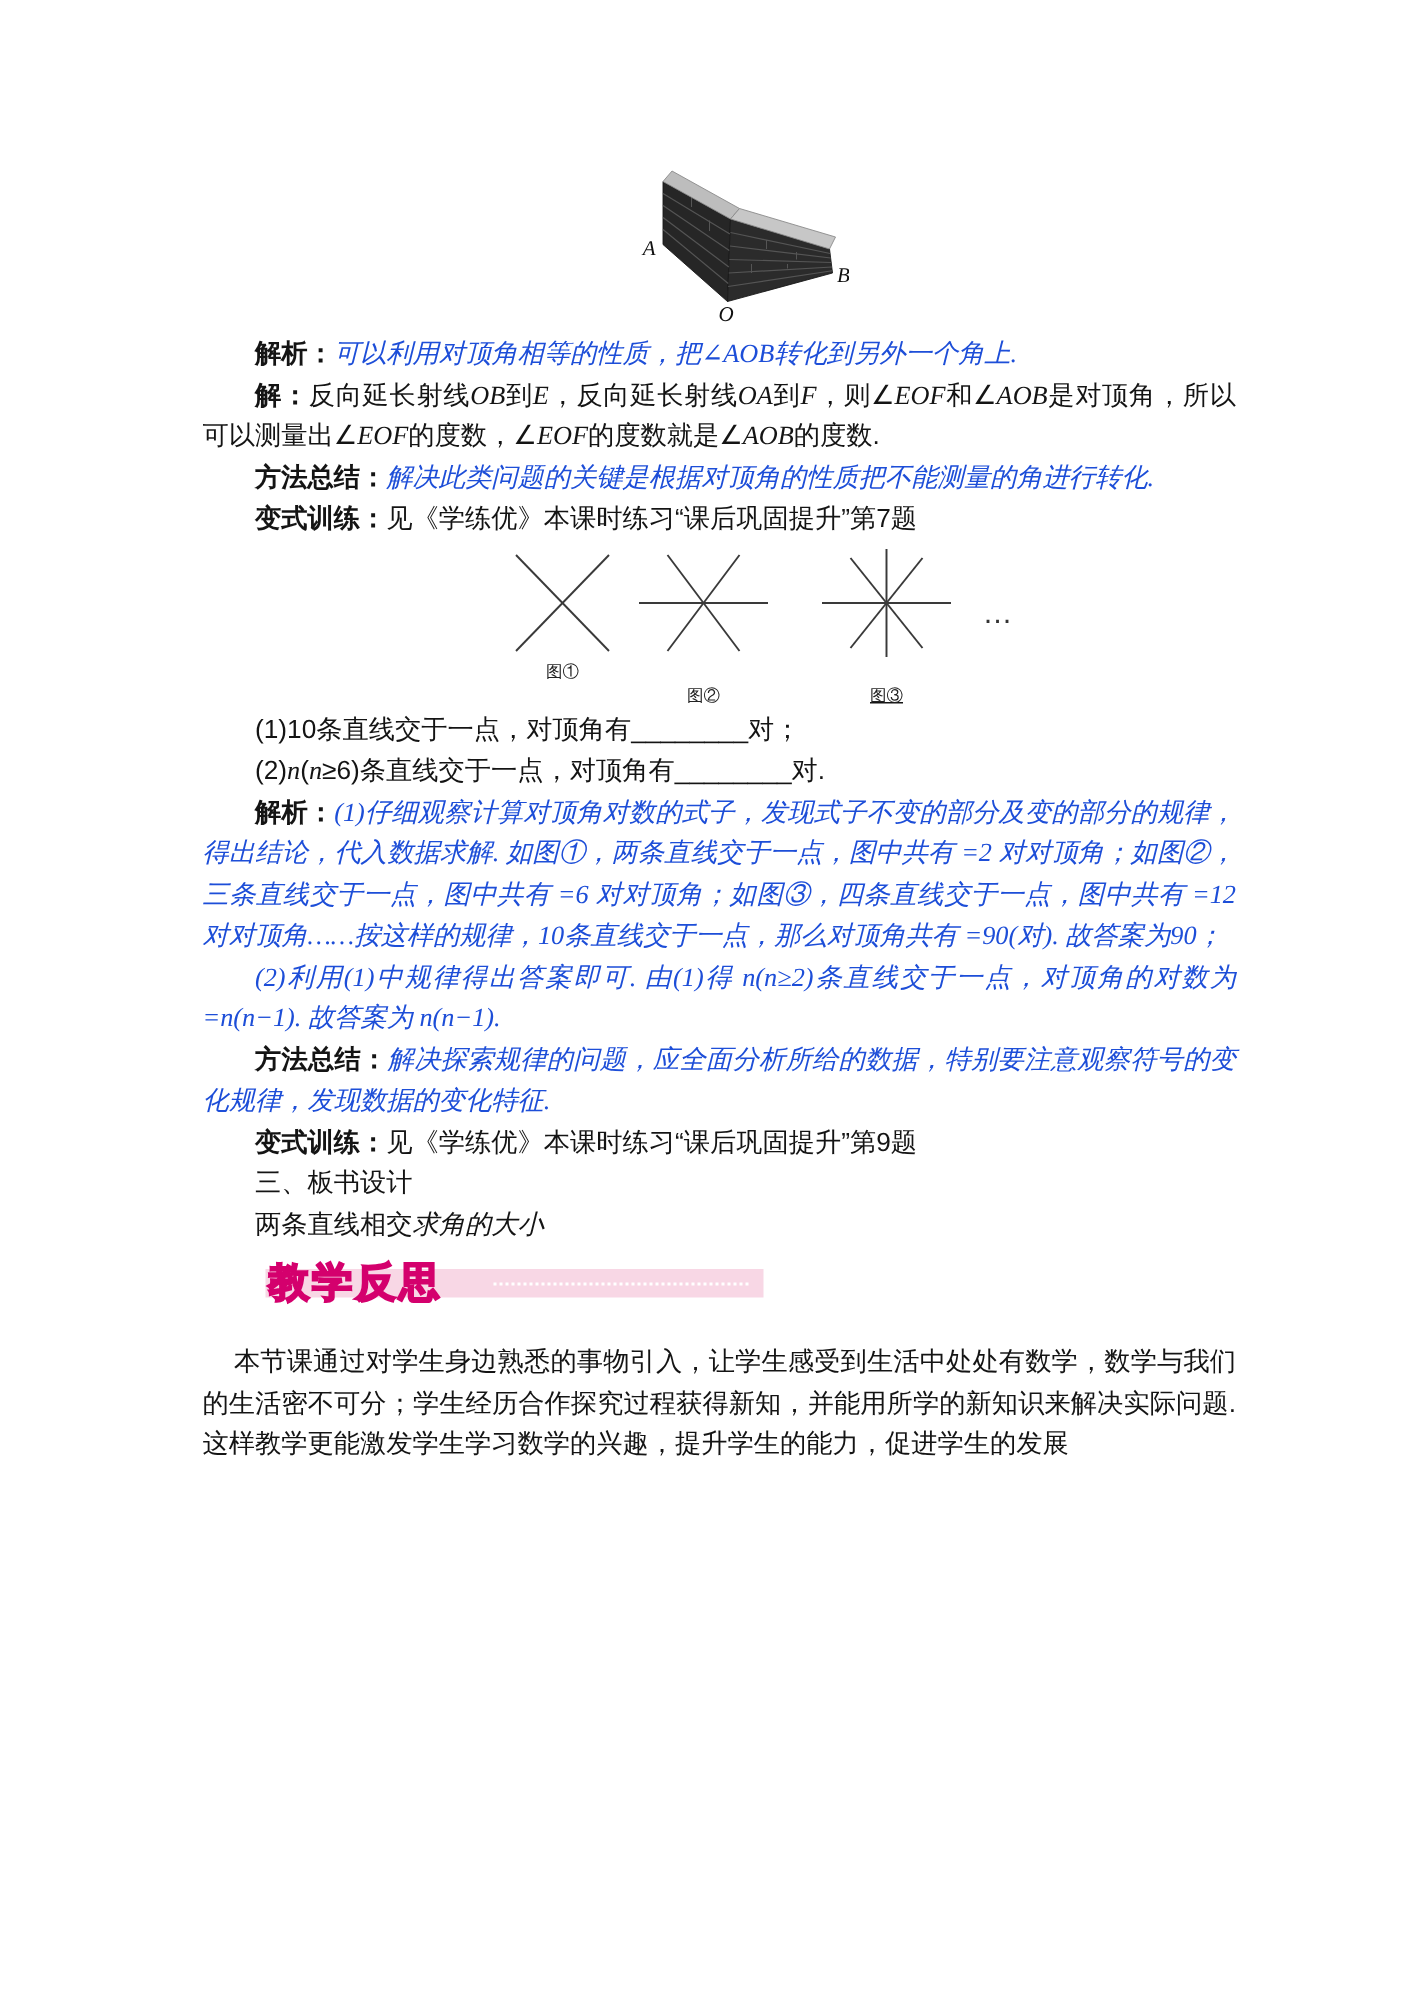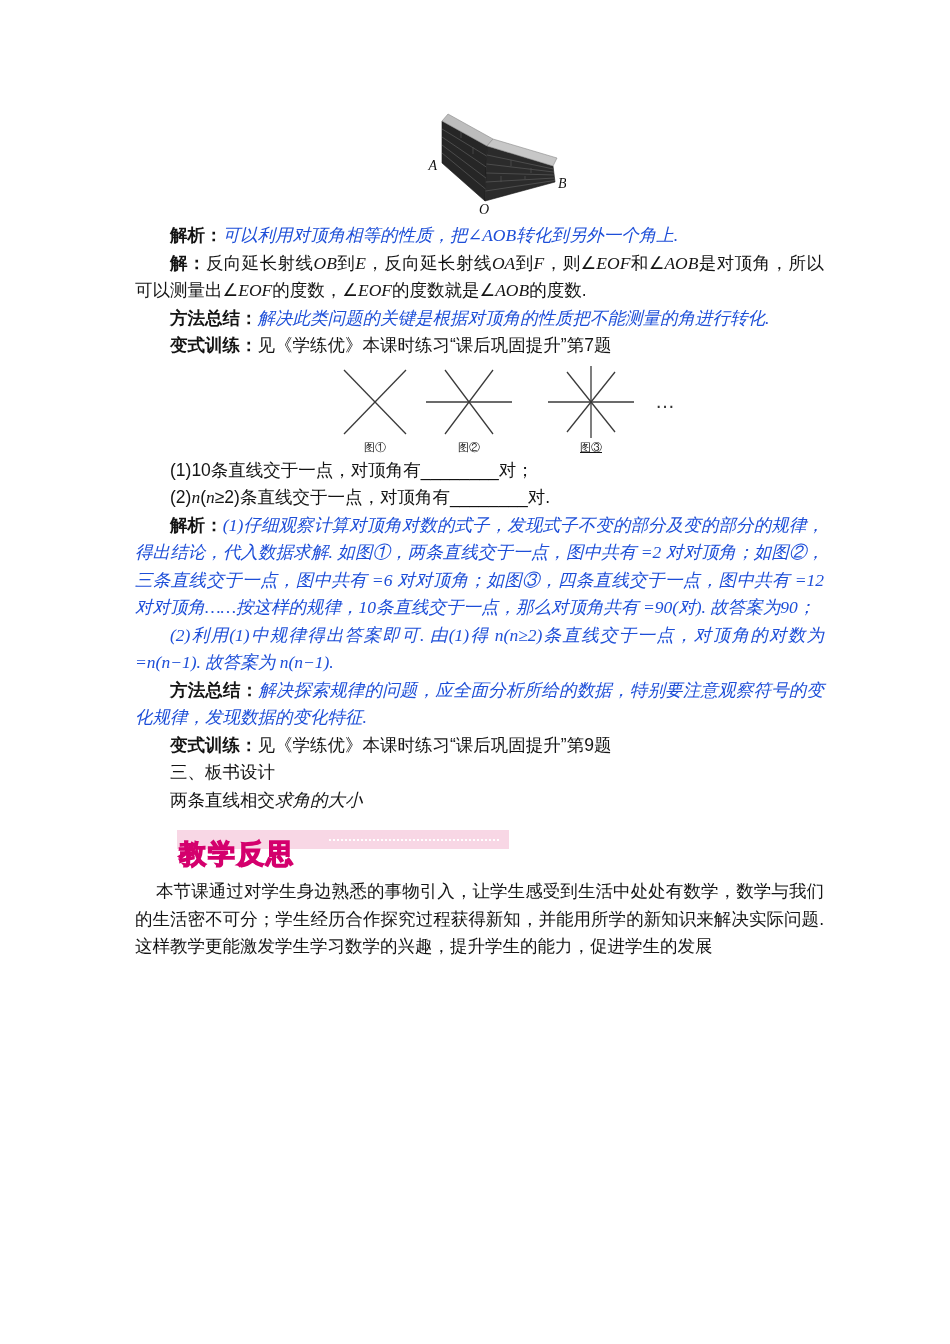--- a/index.html
+++ b/index.html
@@ -47,42 +47,42 @@
     display:inline-block;background:#000;color:#fff;border-radius:4px;
     padding:0 5px;font-weight:bold;font-size:15px;line-height:20px;
     margin:0 7px 0 2px;text-indent:0;vertical-align:1px;
   }
   
   .figs-row{
     display:flex;align-items:flex-start;
     padding-left:196px;margin:6px 0 2px 0;
   }
   .fig{display:flex;flex-direction:column;align-items:center;}
-  .fig + .fig{margin-left:6px;}
+  .fig + .fig{margin-left:6px;gap:16px;}
   .fig:nth-child(3){margin-left:34px;text-decoration:underline;}
   .fig svg{display:block;}
   .fig-label{
     font-family:"Liberation Serif","DejaVu Serif",serif;
     font-size:11px;color:#222;margin-top:2px;
   }
   .figs-more{
     align-self:center;margin-left:20px;padding-bottom:18px;
     font-size:20px;color:#333;letter-spacing:2px;
   }
   
   .banner{
     position:relative;margin:8px 0 0 42px;
     width:332px;height:32px;
   }
   .banner-bg{
     position:absolute;left:0;right:0;top:8px;height:19px;
     background:#f8d7e5;
   }
   .banner-title{
-    position:absolute;left:2px;top:16px;z-index:2;
+    position:absolute;left:2px;top:1px;z-index:2;
     font-size:27px;font-weight:bold;line-height:32px;
     color:#f06aa8;
     -webkit-text-stroke:1.4px #d4006d;
     letter-spacing:2px;
     text-shadow:0 0 1px #ffffff;
   }
   .banner-dots{
     position:absolute;left:152px;right:10px;top:17px;z-index:1;
     border-top:2px dotted #ffffff;
   }
@@ -156,21 +156,21 @@
           <line x1="68" y1="6" x2="20" y2="66" stroke="#3a3a3a" stroke-width="1.3"></line>
           <line x1="1" y1="36" x2="87" y2="36" stroke="#3a3a3a" stroke-width="1.3"></line>
           <line x1="44" y1="0" x2="44" y2="72" stroke="#3a3a3a" stroke-width="1.3"></line>
         </svg>
         <span class="fig-label">图③</span>
       </div>
       <span class="figs-more">…</span>
     </div>
 
     <p class="para indent"><span class="r-n">(1)10条直线交于一点，对顶角有________对；</span></p>
-    <p class="para indent"><span class="r-n">(2)</span><span class="r-i">n</span><span class="r-n">(</span><span class="r-i">n</span><span class="r-n">≥2)条直线交于一点，对顶角有________对.</span></p>
+    <p class="para indent"><span class="r-n">(2)</span><span class="r-i">n</span><span class="r-n">(</span><span class="r-i">n</span><span class="r-n">≥6)条直线交于一点，对顶角有________对.</span></p>
     <p class="para indent"><span class="r-b">解析：</span><span class="r-k">(1)仔细观察计算对顶角对数的式子，发现式子不变的部分及变的部分的规律，得出结论，代入数据求解. 如图①，两条直线交于一点，图中共有 =2 对对顶角；如图②，三条直线交于一点，图中共有 =6 对对顶角；如图③，四条直线交于一点，图中共有 =12 对对顶角……按这样的规律，10条直线交于一点，那么对顶角共有 =90(对). 故答案为90；</span></p>
     <p class="para indent"><span class="r-k">(2)利用(1)中规律得出答案即可. 由(1)得 n(n≥2)条直线交于一点，对顶角的对数为 =n(n−1). 故答案为 n(n−1).</span></p>
     <p class="para indent"><span class="r-b">方法总结：</span><span class="r-k">解决探索规律的问题，应全面分析所给的数据，特别要注意观察符号的变化规律，发现数据的变化特征.</span></p>
     <p class="para indent"><span class="r-b">变式训练：</span><span class="r-n">见《学练优》本课时练习“课后巩固提升”第9题</span></p>
     <p class="para indent"><span class="r-n">三、板书设计</span></p>
     <p class="para indent"><span class="r-n">两条直线相交</span><span class="r-ks">求角的大小</span></p>
 
     <div class="banner">
       <span class="banner-bg"></span>
       <span class="banner-title">教学反思</span>

